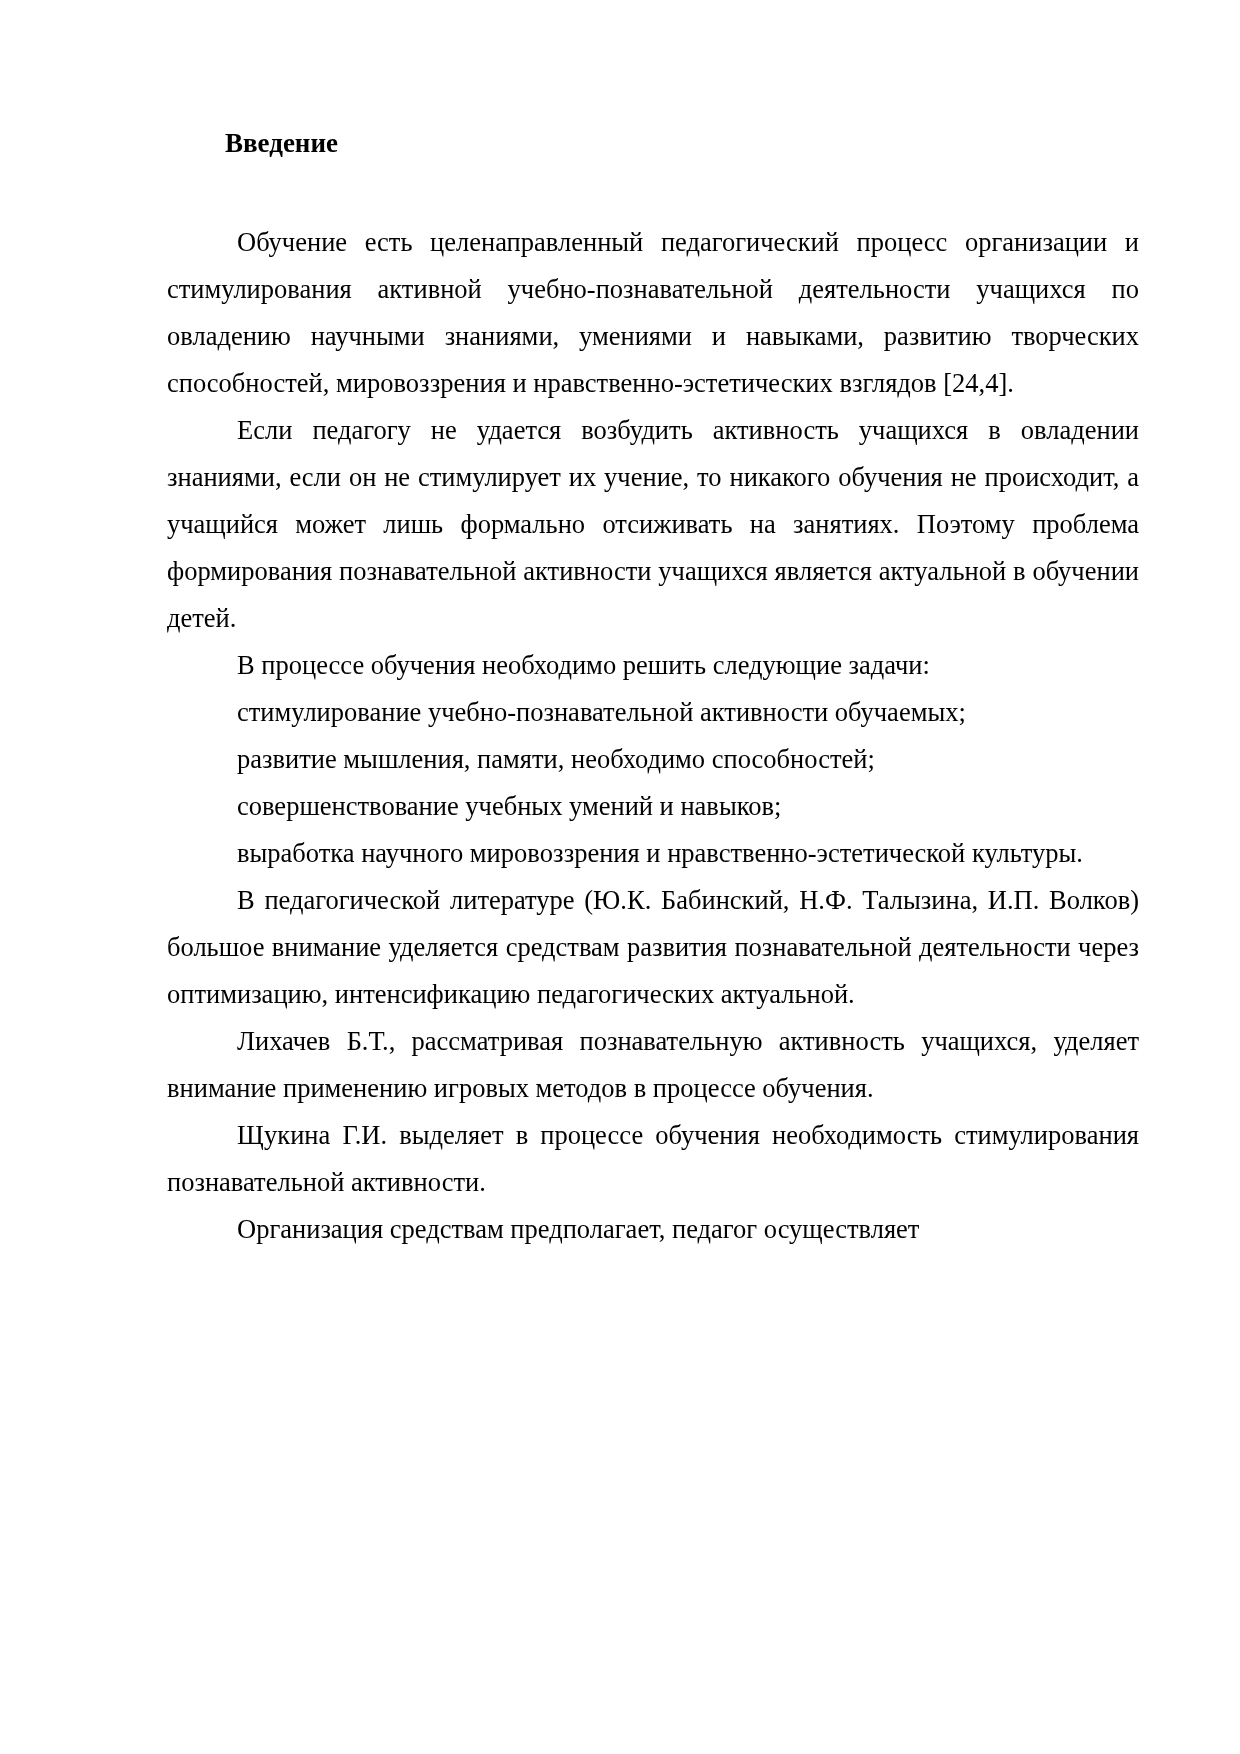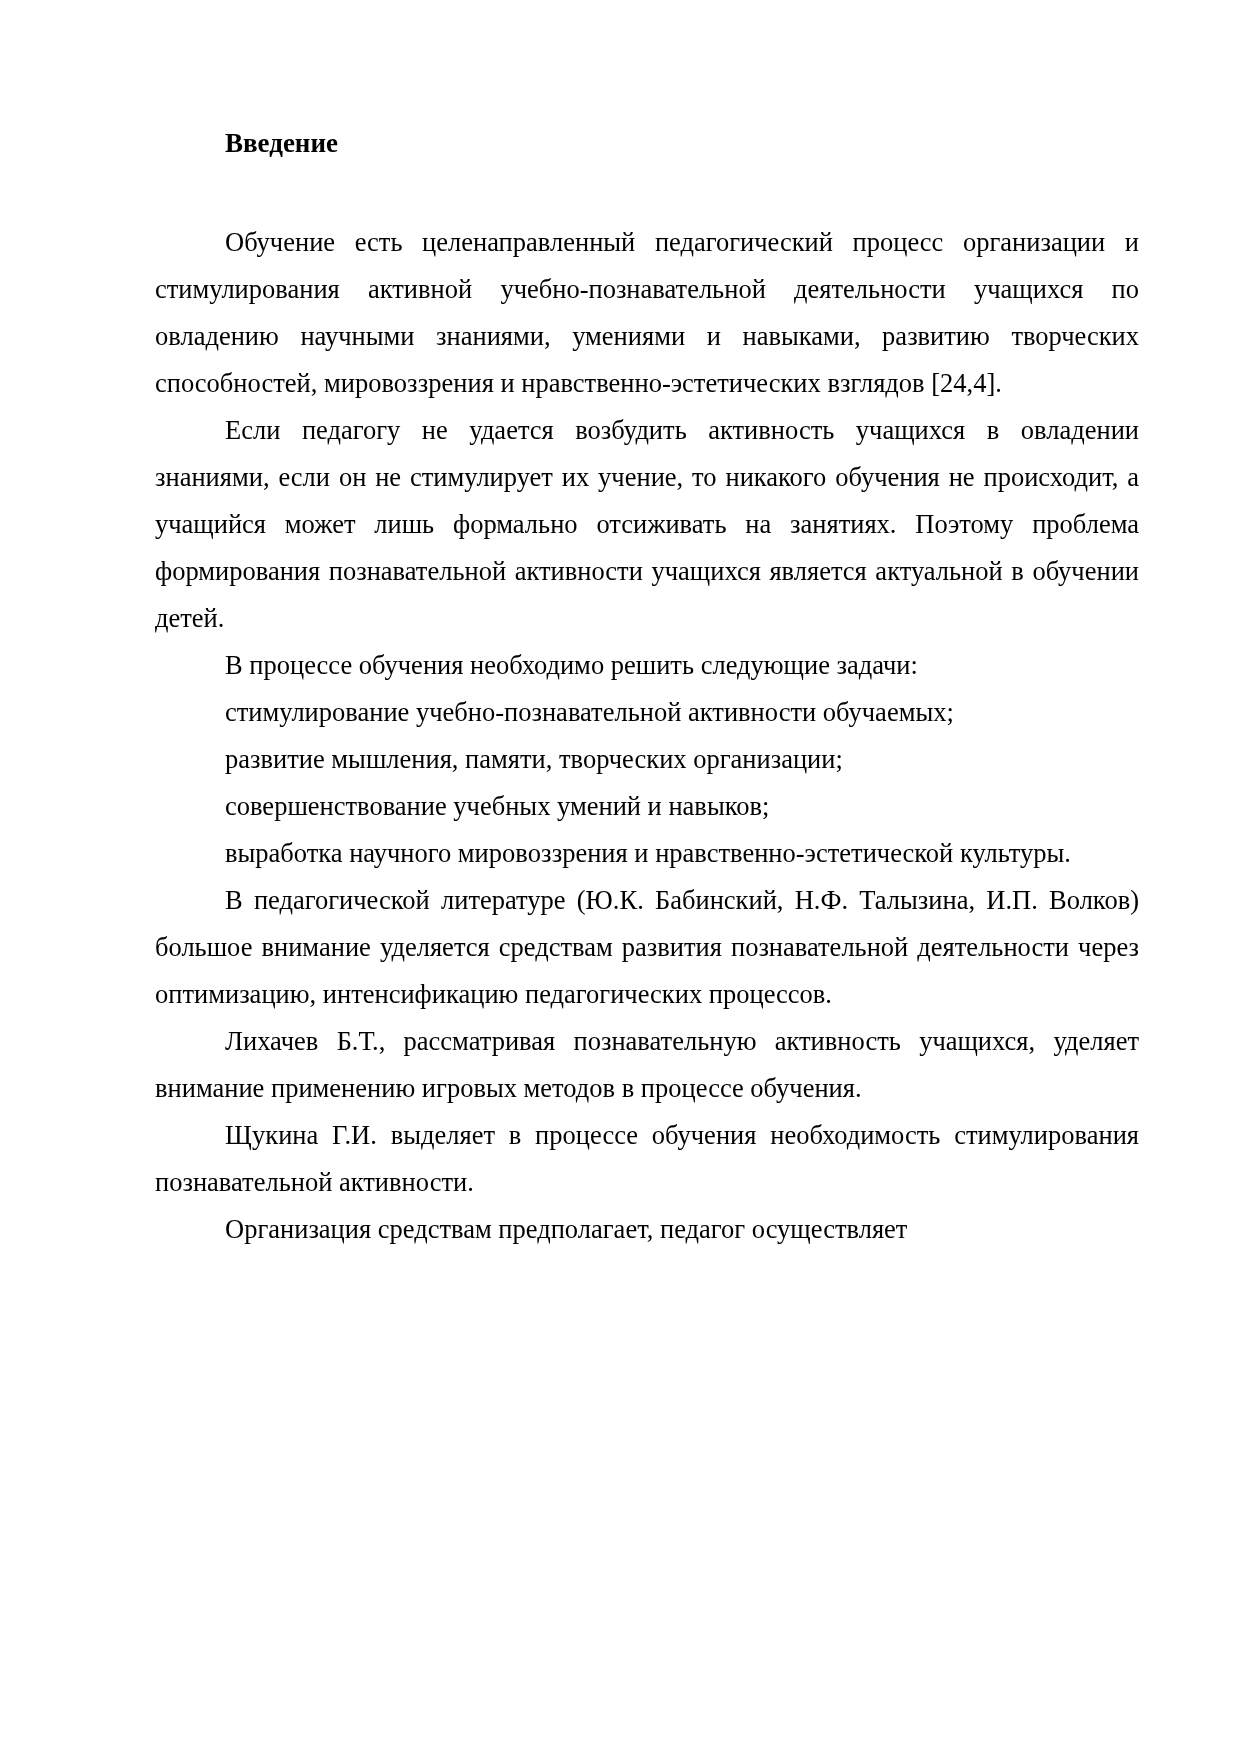--- a/index.html
+++ b/index.html
@@ -19,20 +19,21 @@
   }
   .doc-title {
     font-size: 27px;
     font-weight: bold;
     margin: 0 0 0 70px;
     line-height: 1.0;
     padding-top: 10px;
   }
   .body-text {
     margin-top: 62px;
+    margin-left: 12px;
   }
   p.para {
     font-size: 26.5px;
     line-height: 47px;
     text-align: justify;
     text-align-last: left;
     text-indent: 70px;
     margin: 0;
     hyphens: none;
     word-spacing: 0px;
@@ -49,22 +50,22 @@
 
 <div class="page">
 
   <h1 class="doc-title">Введение</h1>
 
   <div class="body-text">
     <p class="para">Обучение есть целенаправленный педагогический процесс организации и стимулирования активной учебно-познавательной деятельности учащихся по овладению научными знаниями, умениями и навыками, развитию творческих способностей, мировоззрения и нравственно-эстетических взглядов [24,4].</p>
     <p class="para">Если педагогу не удается возбудить активность учащихся в овладении знаниями, если он не стимулирует их учение, то никакого обучения не происходит, а учащийся может лишь формально отсиживать на занятиях. Поэтому проблема формирования познавательной активности учащихся является актуальной в обучении детей.</p>
     <p class="para nojust">В процессе обучения необходимо решить следующие задачи:</p>
     <p class="para nojust">стимулирование учебно-познавательной активности обучаемых;</p>
-    <p class="para nojust">развитие мышления, памяти, творческих организации;</p>
+    <p class="para nojust">развитие мышления, памяти, необходимо способностей;</p>
     <p class="para nojust">совершенствование учебных умений и навыков;</p>
     <p class="para">выработка научного мировоззрения и нравственно-эстетической культуры.</p>
-    <p class="para">В педагогической литературе (Ю.К. Бабинский, Н.Ф. Талызина, И.П. Волков) большое внимание уделяется средствам развития познавательной деятельности через оптимизацию, интенсификацию педагогических процессов.</p>
+    <p class="para">В педагогической литературе (Ю.К. Бабинский, Н.Ф. Талызина, И.П. Волков) большое внимание уделяется средствам развития познавательной деятельности через оптимизацию, интенсификацию педагогических актуальной.</p>
     <p class="para">Лихачев Б.Т., рассматривая познавательную активность учащихся, уделяет внимание применению игровых методов в процессе обучения.</p>
     <p class="para">Щукина Г.И. выделяет в процессе обучения необходимость стимулирования познавательной активности.</p>
     <p class="para last-justified">Организация средствам предполагает, педагог осуществляет</p>
   </div>
 
 </div>
 
 </body></html>

